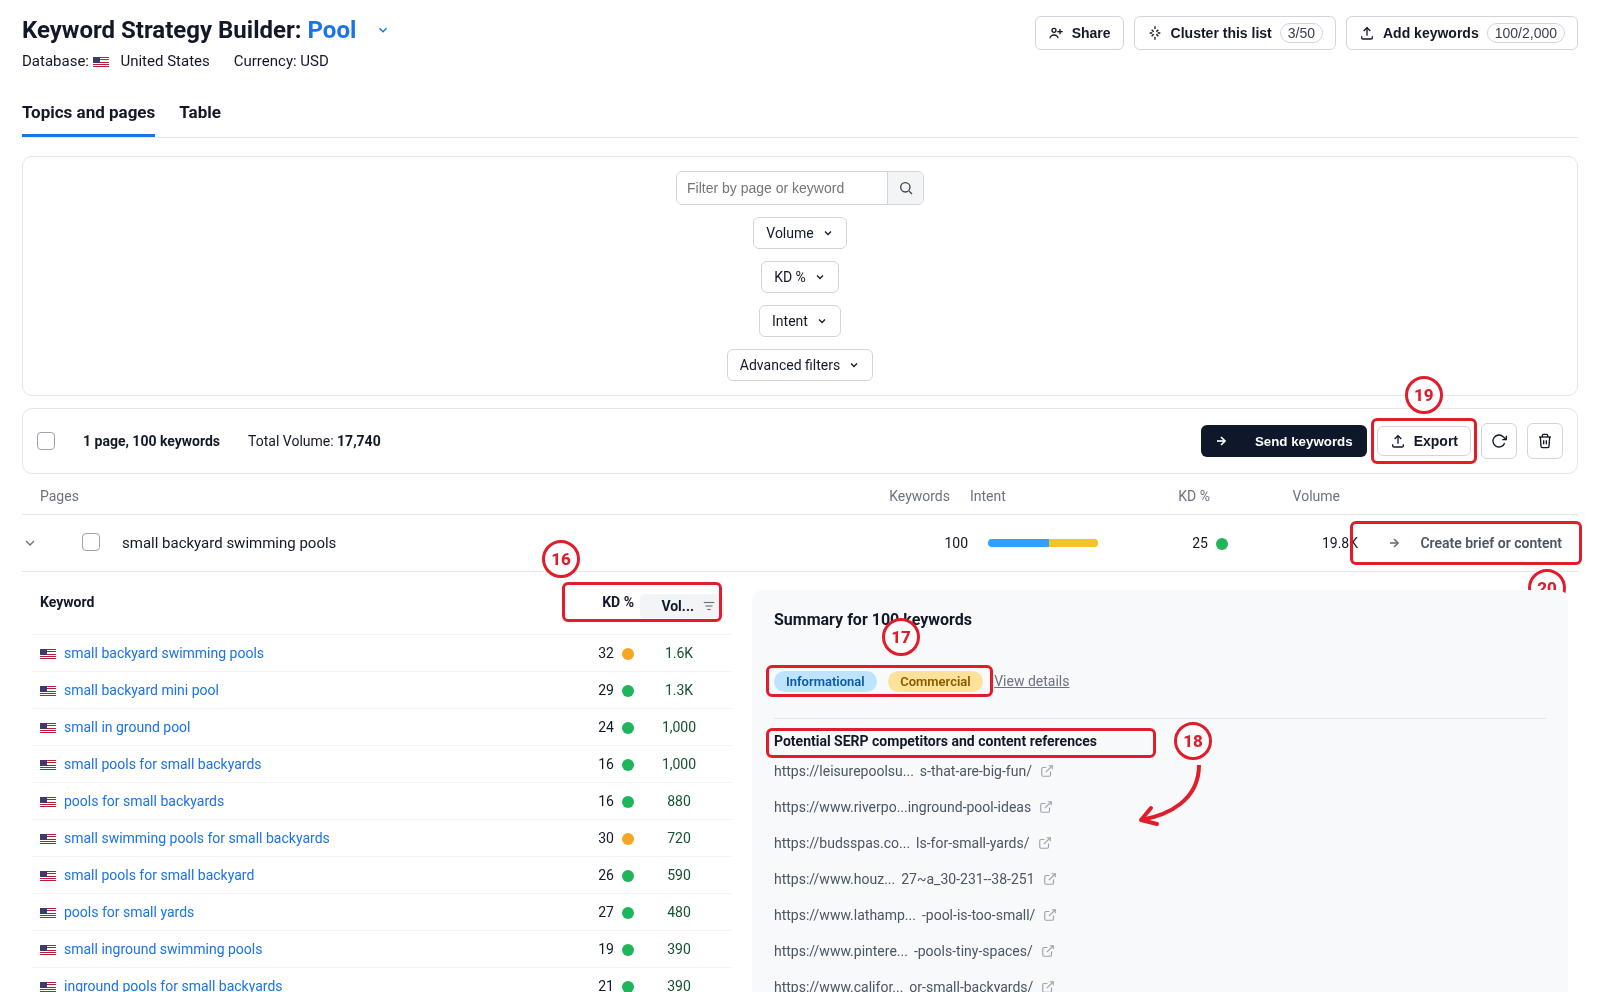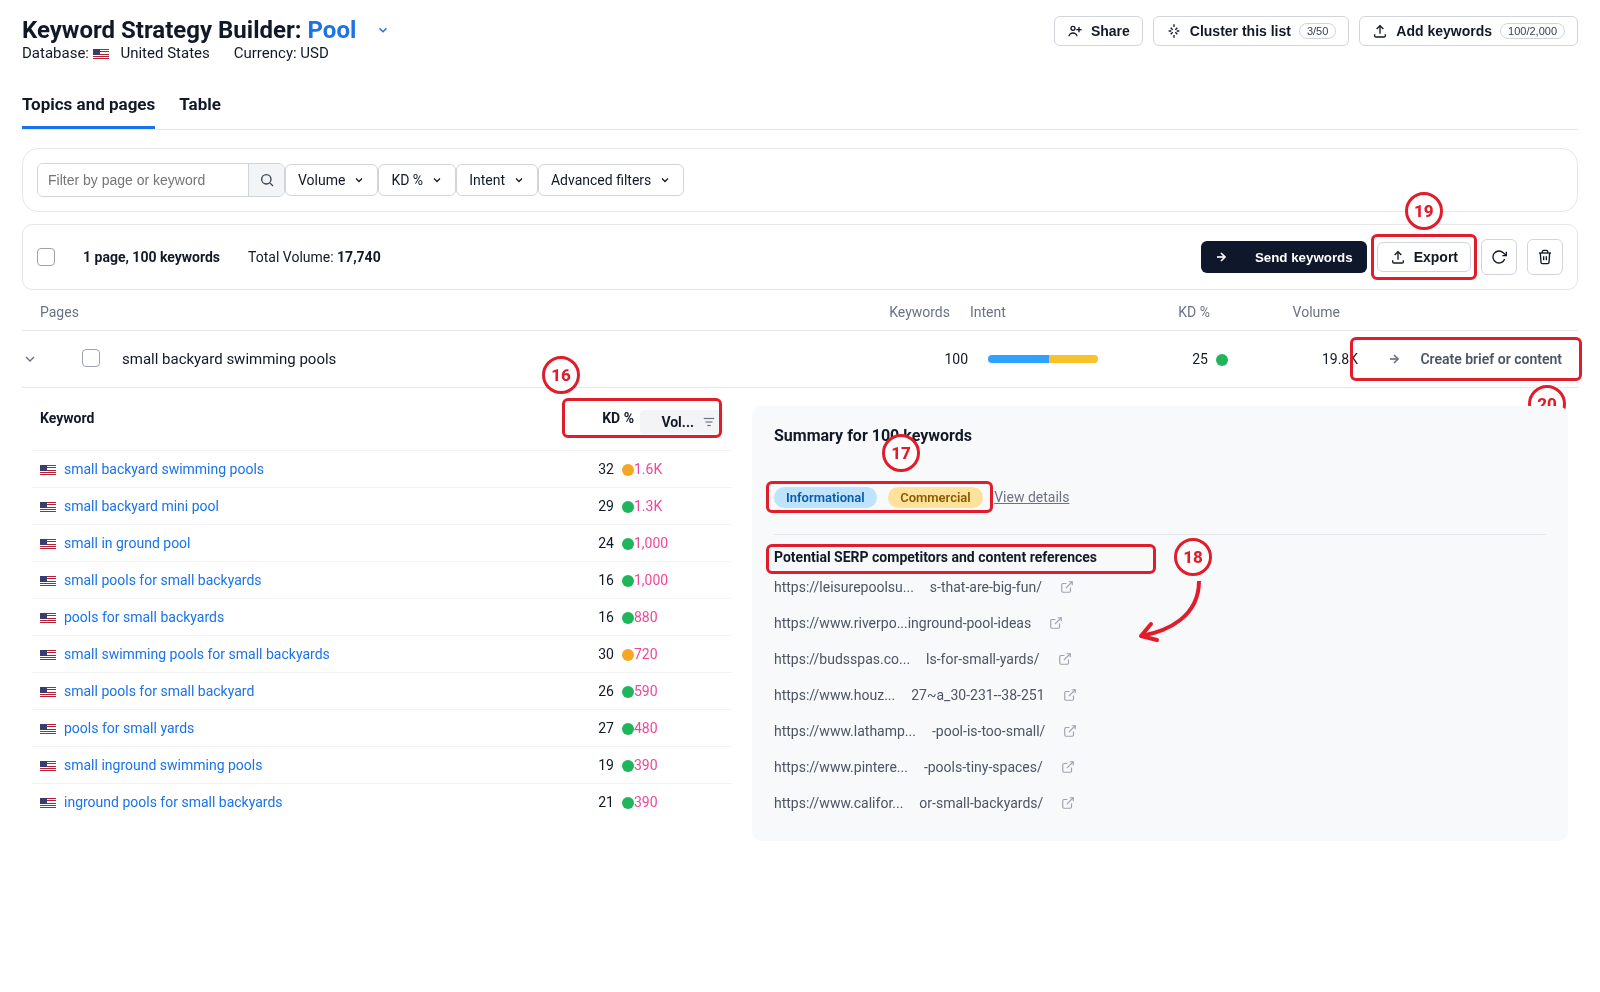--- a/index.html
+++ b/index.html
@@ -1,28 +1,28 @@
 <!DOCTYPE html>
 <html><head>
 <meta charset="utf-8">
 <style>
   * { box-sizing: border-box; margin: 0; padding: 0; }
   body { font-family: -apple-system, BlinkMacSystemFont, "Segoe UI", Roboto, Arial, sans-serif; background: #fff; color: #111827; font-size: 14px; }
   .container { padding: 16px 22px; }
   .header-row { display:flex; justify-content:space-between; align-items:flex-start; }
   .title { font-size: 24px; font-weight: 700; color:#111827; display:flex; align-items:center; gap:6px;}
   .title .proj { color:#1a73e8; font-weight:700; display:flex; align-items:center; gap:20px;}
-  .meta-line { margin-top:0; font-size:15px; color:#111827; display:flex; gap:24px;}
+  .meta-line { margin-top:8px; font-size:15px; color:#111827; display:flex; gap:24px;}
   .btn { display:inline-flex; align-items:center; gap:8px; border:1px solid #d1d5db; background:#fff; color:#111827; font-size:14px; font-weight:600; padding:6px 12px; border-radius:6px; cursor:pointer; }
-  .btn .badge { font-size:11px; border:1px solid #d1d5db; border-radius:999px; padding:1px 7px; color:#374151; font-weight:500;}
+  .btn .badge { font-size:14px; border:1px solid #d1d5db; border-radius:999px; padding:1px 7px; color:#374151; font-weight:500;}
   .btn-row { display:flex; gap:10px; }
   .tabs { display:flex; gap:24px; margin-top:24px; border-bottom:1px solid #e5e7eb; }
   .tab { font-size:17px; font-weight:700; color:#111827; padding:8px 0 12px; cursor:pointer; }
   .tab.active { color:#111827; border-bottom:3px solid #1a73e8; }
-  .panel { margin-top:18px; border:1px solid #e5e7eb; border-radius:16px; padding:14px; display:flex; gap:0; align-items:center;}
+  .panel { margin-top:18px; border:1px solid #e5e7eb; border-radius:10px; padding:14px; display:flex; gap:12px; align-items:center;flex-direction:column;}
   .input-wrap { display:flex; border:1px solid #d1d5db; border-radius:6px; overflow:hidden; }
   .input-wrap input { border:none; padding:8px 10px; font-size:14px; width:210px; outline:none;}
   .input-wrap .search-btn { width:36px; display:flex; align-items:center; justify-content:center; background:#f3f4f6; border-left:1px solid #d1d5db;}
   .dd { display:inline-flex; align-items:center; gap:8px; border:1px solid #d1d5db; background:#fff; padding:7px 12px; border-radius:6px; cursor:pointer; font-size:14px;}
   .dd .chev { display:inline-block; }
   .summary-bar { margin-top:12px; border:1px solid #e5e7eb; border-radius:10px; padding:14px; display:flex; align-items:center; justify-content:space-between;}
   .summary-left { display:flex; align-items:center; gap:28px;}
   .checkbox { width:18px; height:18px; border:1.5px solid #9ca3af; border-radius:4px; display:inline-block;}
   .send-btn { background:#0f172a; color:#fff; border:none; font-weight:700; display:inline-flex; align-items:center; gap:24px; padding:8px 14px; border-radius:6px; cursor:pointer;}
   .icon-btn { border:1px solid #d1d5db; background:#fff; width:36px; height:36px; border-radius:6px; display:inline-flex; align-items:center; justify-content:center; cursor:pointer;}
@@ -40,29 +40,29 @@
   .dot.yellow { background:#f5a623; }
   .detail-wrap { display:grid; grid-template-columns: 700px 1fr; gap:20px; margin-top:18px; padding:0 10px;}
   .kw-header { display:grid; grid-template-columns: 1fr 90px 90px; padding:4px 8px 16px; color:#111827; font-weight:700;}
   .kw-header .sub { color:#111827; font-weight:700;}
   .kw-header .sortbox { display:flex; align-items:center; gap:8px; justify-content:flex-end;}
   .kw-row { display:grid; grid-template-columns: 1fr 90px 90px; padding:10px 8px; border-top:1px solid #f1f3f5; align-items:center;}
   .kw-flag { display:inline-block; width:16px; height:11px; background:linear-gradient(#b22234 0 8%,#fff 8% 16%,#b22234 16% 24%,#fff 24% 32%,#b22234 32% 40%,#fff 40% 48%,#b22234 48% 56%,#fff 56% 64%,#b22234 64% 72%,#fff 72% 80%,#b22234 80% 88%,#fff 88% 100%); position:relative; margin-right:8px; vertical-align:middle;}
   .kw-flag::before { content:""; position:absolute; left:0; top:0; width:7px; height:6px; background:#3c3b6e;}
   .kw-link { color:#1a73e8; text-decoration:none; }
   .kw-kd { color:#111827; }
-  .kw-vol { text-align:left; color:#ec4899; }
+  .kw-vol { text-align:center; color:#14532d; }
   .side-panel { background:#f8f9fb; border-radius:10px; padding:20px 22px; }
   .side-panel h3 { font-size:16px; font-weight:700; }
   .pill { display:inline-block; padding:3px 12px; border-radius:999px; font-size:13px; font-weight:600; margin-right:8px;}
   .pill.info { background:#bde3ff; color:#0b5aa8;}
   .pill.comm { background:#ffe29a; color:#8a5a00;}
   .view-details { color:#6b7280; text-decoration:underline; font-size:14px; cursor:pointer;}
   .section-title { font-weight:700; margin-top:14px; margin-bottom:4px; padding-top:14px; border-top:1px solid #e5e7eb;}
-  .comp-row { display:flex; align-items:center; gap:10px; padding:10px 0; color:#4b5563; font-size:14px;}
+  .comp-row { display:flex; align-items:center; padding:10px 0; color:#4b5563; font-size:14px;}
   .ext-icon { color:#9ca3af; }
   
   .anno { position:absolute; border:3px solid #e11d2b; border-radius:6px; pointer-events:none; }
   .anno-circle { position:absolute; width:38px; height:38px; border:3.5px solid #e11d2b; border-radius:999px; display:flex; align-items:center; justify-content:center; color:#e11d2b; font-weight:800; font-size:17px; background:#fff; pointer-events:none;}
   svg { display:block; }
   .rel { position:relative; }
 </style>
 </head>
 <body>
 

